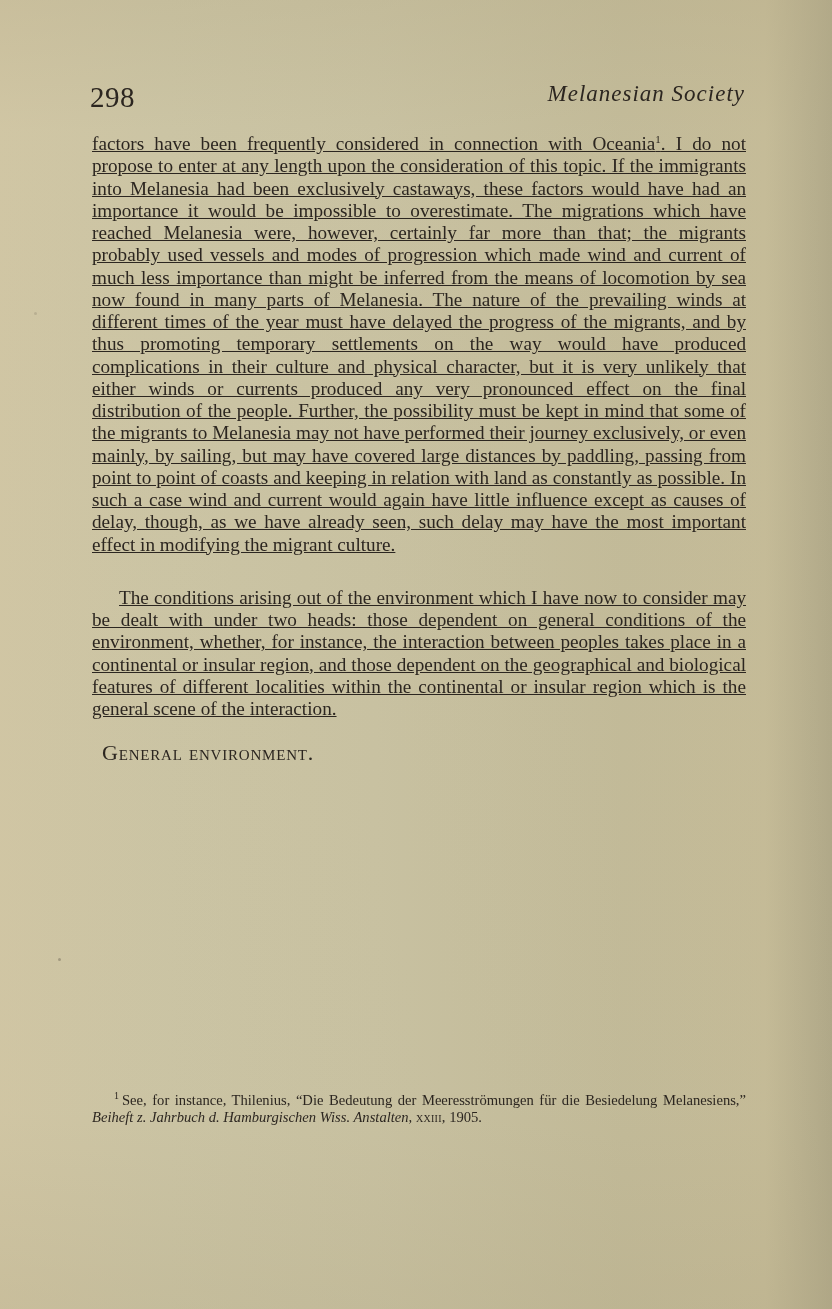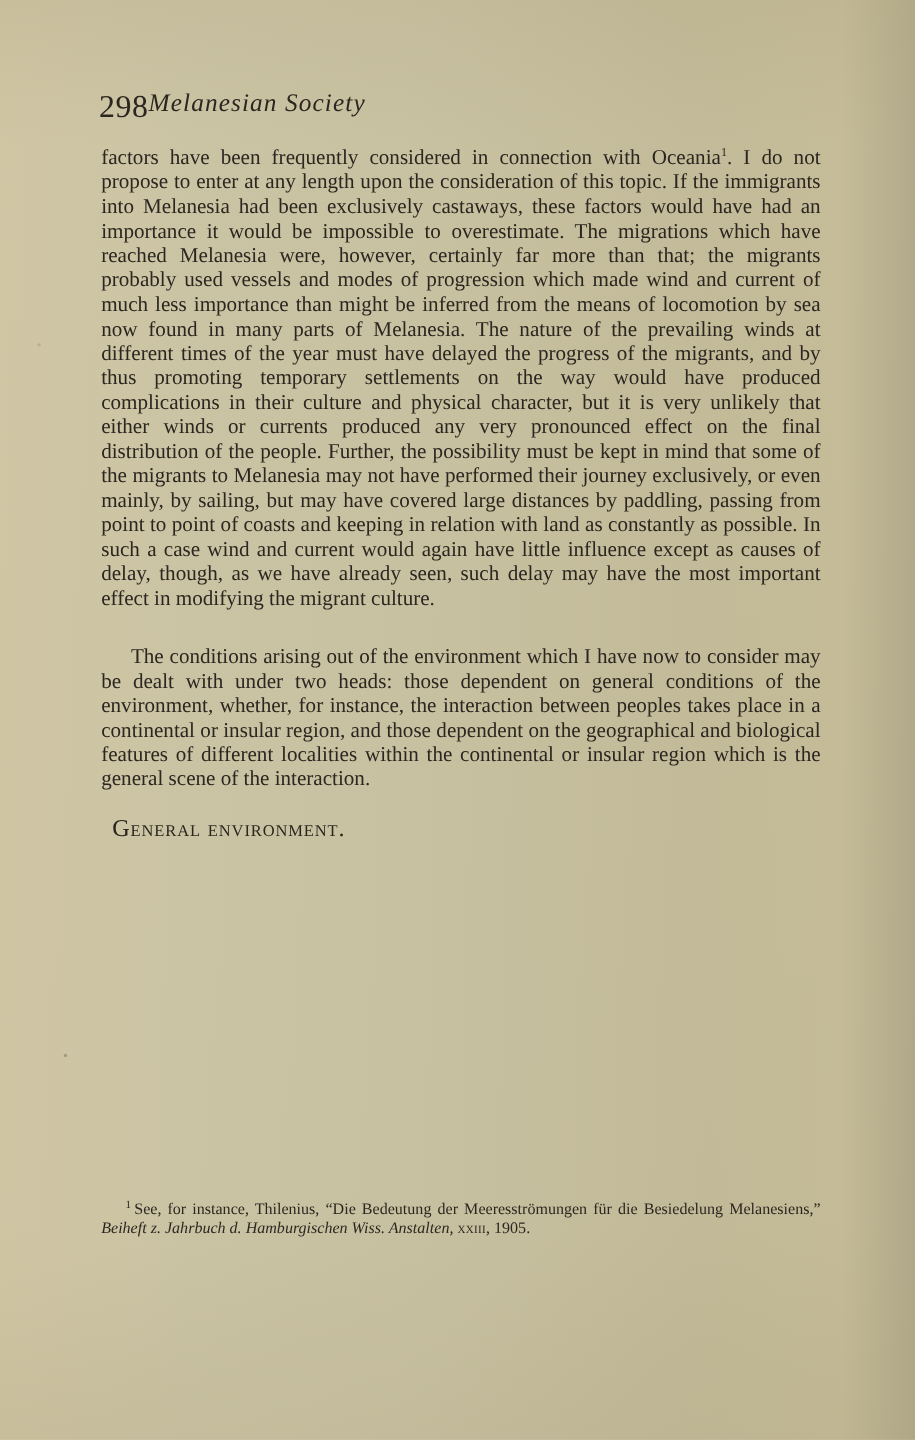--- a/index.html
+++ b/index.html
@@ -14,29 +14,29 @@
       background: linear-gradient(180deg, rgba(190,180,145,0.35) 0%, rgba(215,208,175,0.15) 10%, rgba(215,208,175,0.1) 85%, rgba(185,175,140,0.3) 100%);
       pointer-events: none;
     }
     .running-head {
       position: absolute; top: 81px; left: 90px; width: 655px; height: 30px;
     }
     .page-number {
       position: absolute; left: 0; top: 0; font-size: 29px; letter-spacing: 0.5px;
     }
     .running-title {
-      position: absolute; left: 15px; right: 0; top: 0; text-align: left;
+      position: absolute; left: 15px; right: 0; top: 0; text-align: right;
       font-style: italic; font-size: 23px; letter-spacing: 1px; padding-left: 30px;
     }
     .body-text {
       position: absolute; left: 92px; top: 133px; width: 654px;
       font-size: 19.2px; line-height: 22.25px;
       text-align: justify; text-align-last: left;
     }
-    .para { margin: 0; text-indent: 0; }
+    .para { margin: 0; text-indent: 0; text-decoration: underline; }
     .para.indent { text-indent: 27px; }
     .para + .para.indent { margin-top: 9px; }
     .section-heading {
       text-align: center; font-variant: small-caps; font-size: 22px;
       letter-spacing: 0.8px; margin: 22px 0 6px 0; padding-left: 10px;
     }
     .footnote-ref { font-size: 11px; vertical-align: super; line-height: 0; }
     .footnote {
       position: absolute; left: 92px; top: 1092px; width: 654px;
       font-size: 14.6px; line-height: 17px; text-align: justify; text-align-last: left;

